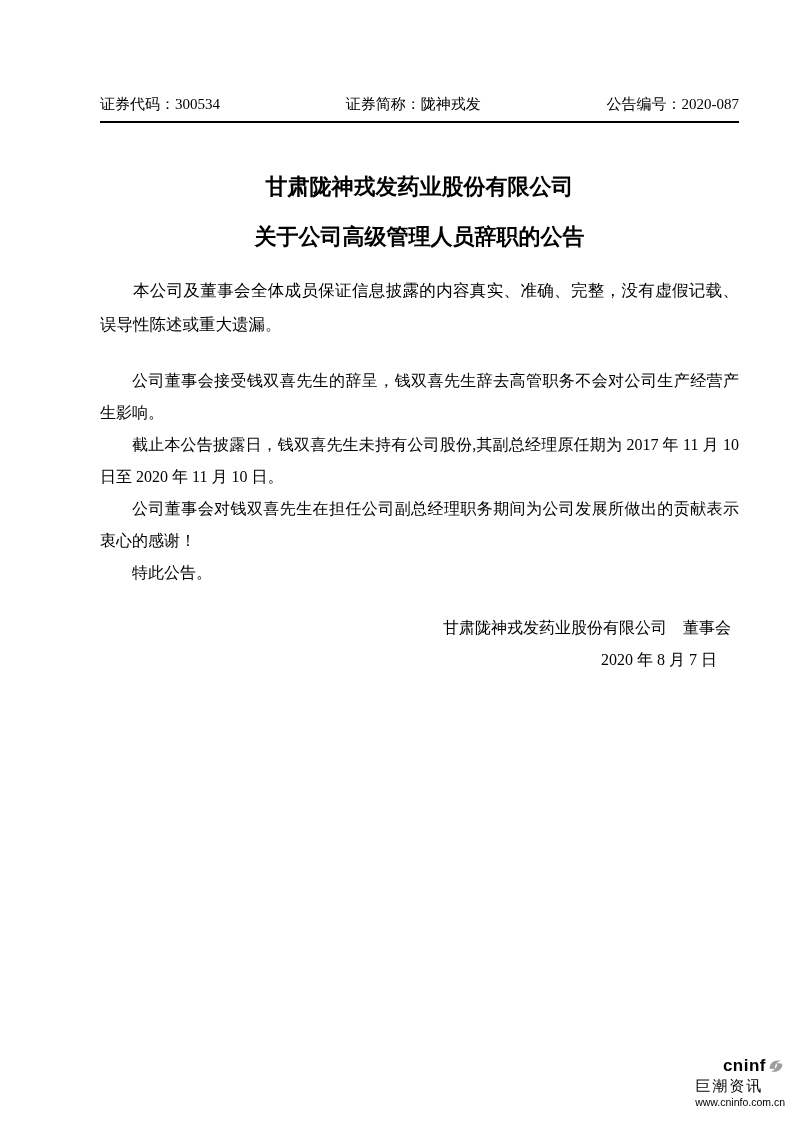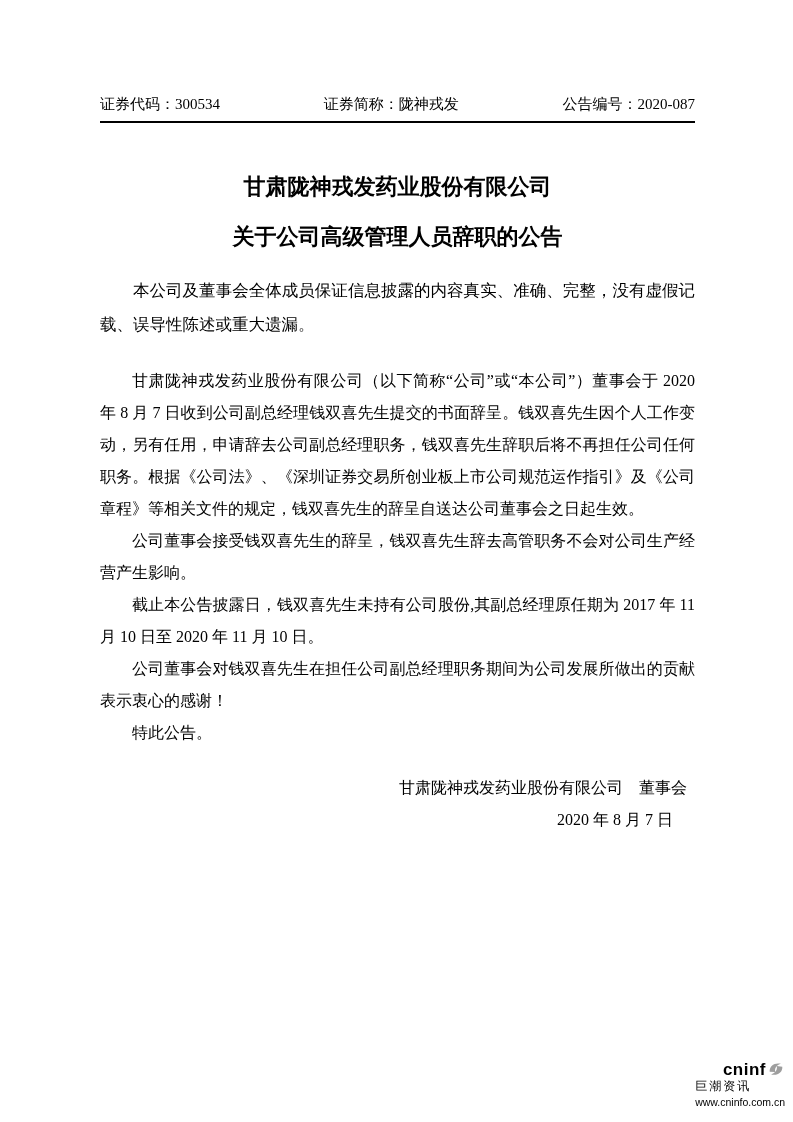--- a/index.html
+++ b/index.html
@@ -7,21 +7,21 @@
   body {
     width:793px; height:1122px;
     position:relative;
     font-family:"Liberation Serif","DejaVu Serif",serif;
     color:#000;
     overflow:hidden;
   }
   .page {
     position:absolute; top:0; left:0;
     width:793px; height:1122px;
-    padding:95px 98px 0 100px;
+    padding:95px 54px 0 100px;
   }
   .doc-header {
     display:flex; justify-content:space-between; align-items:baseline;
     font-size:15px;
     padding-bottom:7px;
     border-bottom:2px solid #000;
   }
   .title { text-align:center; font-weight:bold; font-size:22px; line-height:1.1;
            font-family:"Liberation Serif","DejaVu Serif",serif; }
   .title-1 { margin-top:52px; }
@@ -45,42 +45,41 @@
   .watermark {
     position:absolute; right:4px; bottom:14px;
     text-align:left;
     color:#000000;
     font-family:"Liberation Sans","DejaVu Sans",sans-serif;
     line-height:1.15;
     padding-right:4px;
   }
   .brand-row { display:flex; align-items:center; justify-content:flex-end; gap:1px; }
   .brand-name { font-size:17px; font-weight:bold; letter-spacing:0.5px; }
-  .brand-cn { font-size:12px; letter-spacing:2px; margin-top:1px; }
+  .brand-cn { font-size:15px; letter-spacing:2px; margin-top:1px; }
   .brand-url { font-size:10.5px; margin-top:2px; }
   .swirl-icon svg { display:block; }
 </style>
 </head>
 <body>
 
 <div class="page">
 
   <div class="doc-header">
     <span>证券代码：300534</span>
     <span>证券简称：陇神戎发</span>
     <span>公告编号：2020-087</span>
   </div>
 
   <div class="title title-1">甘肃陇神戎发药业股份有限公司</div>
   <div class="title title-2">关于公司高级管理人员辞职的公告</div>
 
   <div class="disclaimer">本公司及董事会全体成员保证信息披露的内容真实、准确、完整，没有虚假记载、误导性陈述或重大遗漏。</div>
 
   <div class="body-text">
-    <p>甘肃陇神戎发药业股份有限公司（以下简称“公司”或“本公司”）董事会于 2020 年 8 月 7 日收到公司副总经理钱双喜先生提交的书面辞呈。钱双喜先生因个人工作变动，另有任用，申请辞去公司副总经理职务，钱双喜先生辞职后将不再担任公司任何职务。根据《公司法》、《深圳证券交易所创业板上市公司规范运作指引》及《公司章程》等相关文件的规定，钱双喜先生的辞呈自送达公司董事会之日起生效。</p>
     <p>公司董事会接受钱双喜先生的辞呈，钱双喜先生辞去高管职务不会对公司生产经营产生影响。</p>
     <p>截止本公告披露日，钱双喜先生未持有公司股份,其副总经理原任期为 2017 年 11 月 10 日至 2020 年 11 月 10 日。</p>
     <p>公司董事会对钱双喜先生在担任公司副总经理职务期间为公司发展所做出的贡献表示衷心的感谢！</p>
     <p>特此公告。</p>
   </div>
 
   <div class="signature">
     <div class="sig-company">甘肃陇神戎发药业股份有限公司　董事会</div>
     <div class="sig-date">2020 年 8 月 7 日</div>
   </div>

